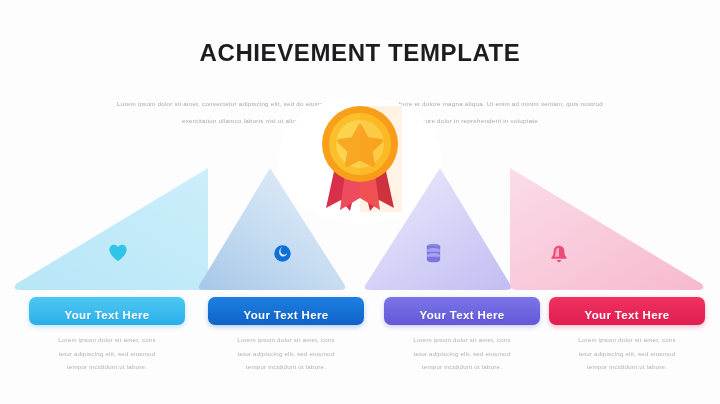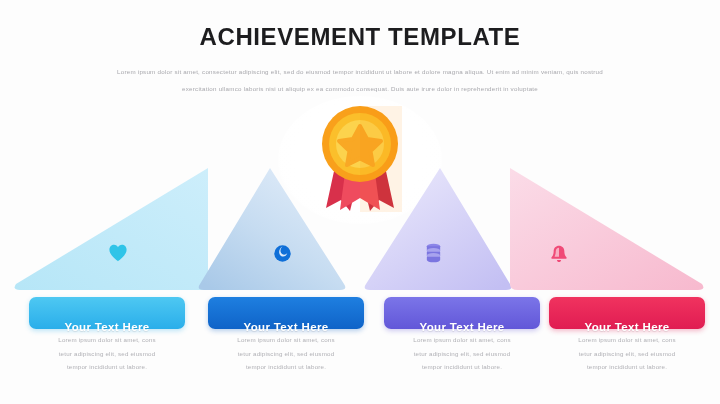--- a/index.html
+++ b/index.html
@@ -19,21 +19,21 @@
 
   
   #header {
     position: absolute;
     left: 0;
     top: 0;
     width: 720px;
     text-align: center;
   }
   #page-title {
-    margin: 0;
+    margin: 16px;
     padding-top: 23px;
     font-size: 24px;
     font-weight: bold;
     letter-spacing: 0.6px;
     color: #1d1d1f;
     font-family: "Liberation Sans", sans-serif;
   }
   #subtitle {
     margin: 0 auto;
     padding-top: 12px;
@@ -126,21 +126,21 @@
     width: 156px;
     height: 28px;
     border: none;
     border-radius: 7px;
     color: #ffffff;
     font-size: 11.5px;
     font-weight: bold;
     letter-spacing: 0.35px;
     font-family: "Liberation Sans", sans-serif;
     cursor: pointer;
-    padding: 16px;
+    padding: 4px;
     text-align: center;
     line-height: 28px;
     text-shadow: 0 1px 1px rgba(0,0,0,0.10);
   }
   #btn-1 { left: 29px;  background: linear-gradient(180deg, #4ec8f2 0%, #2aaeea 100%); box-shadow: 0 2px 5px rgba(42,174,234,0.30); }
   #btn-2 { left: 208px; background: linear-gradient(180deg, #1e7fe0 0%, #0f63c8 100%); box-shadow: 0 2px 5px rgba(15,99,200,0.30); }
   #btn-3 { left: 384px; background: linear-gradient(180deg, #7b75e8 0%, #6257d8 100%); box-shadow: 0 2px 5px rgba(98,87,216,0.30); }
   #btn-4 { left: 549px; background: linear-gradient(180deg, #f0335f 0%, #e01c52 100%); box-shadow: 0 2px 5px rgba(224,28,82,0.30); }
 
   

